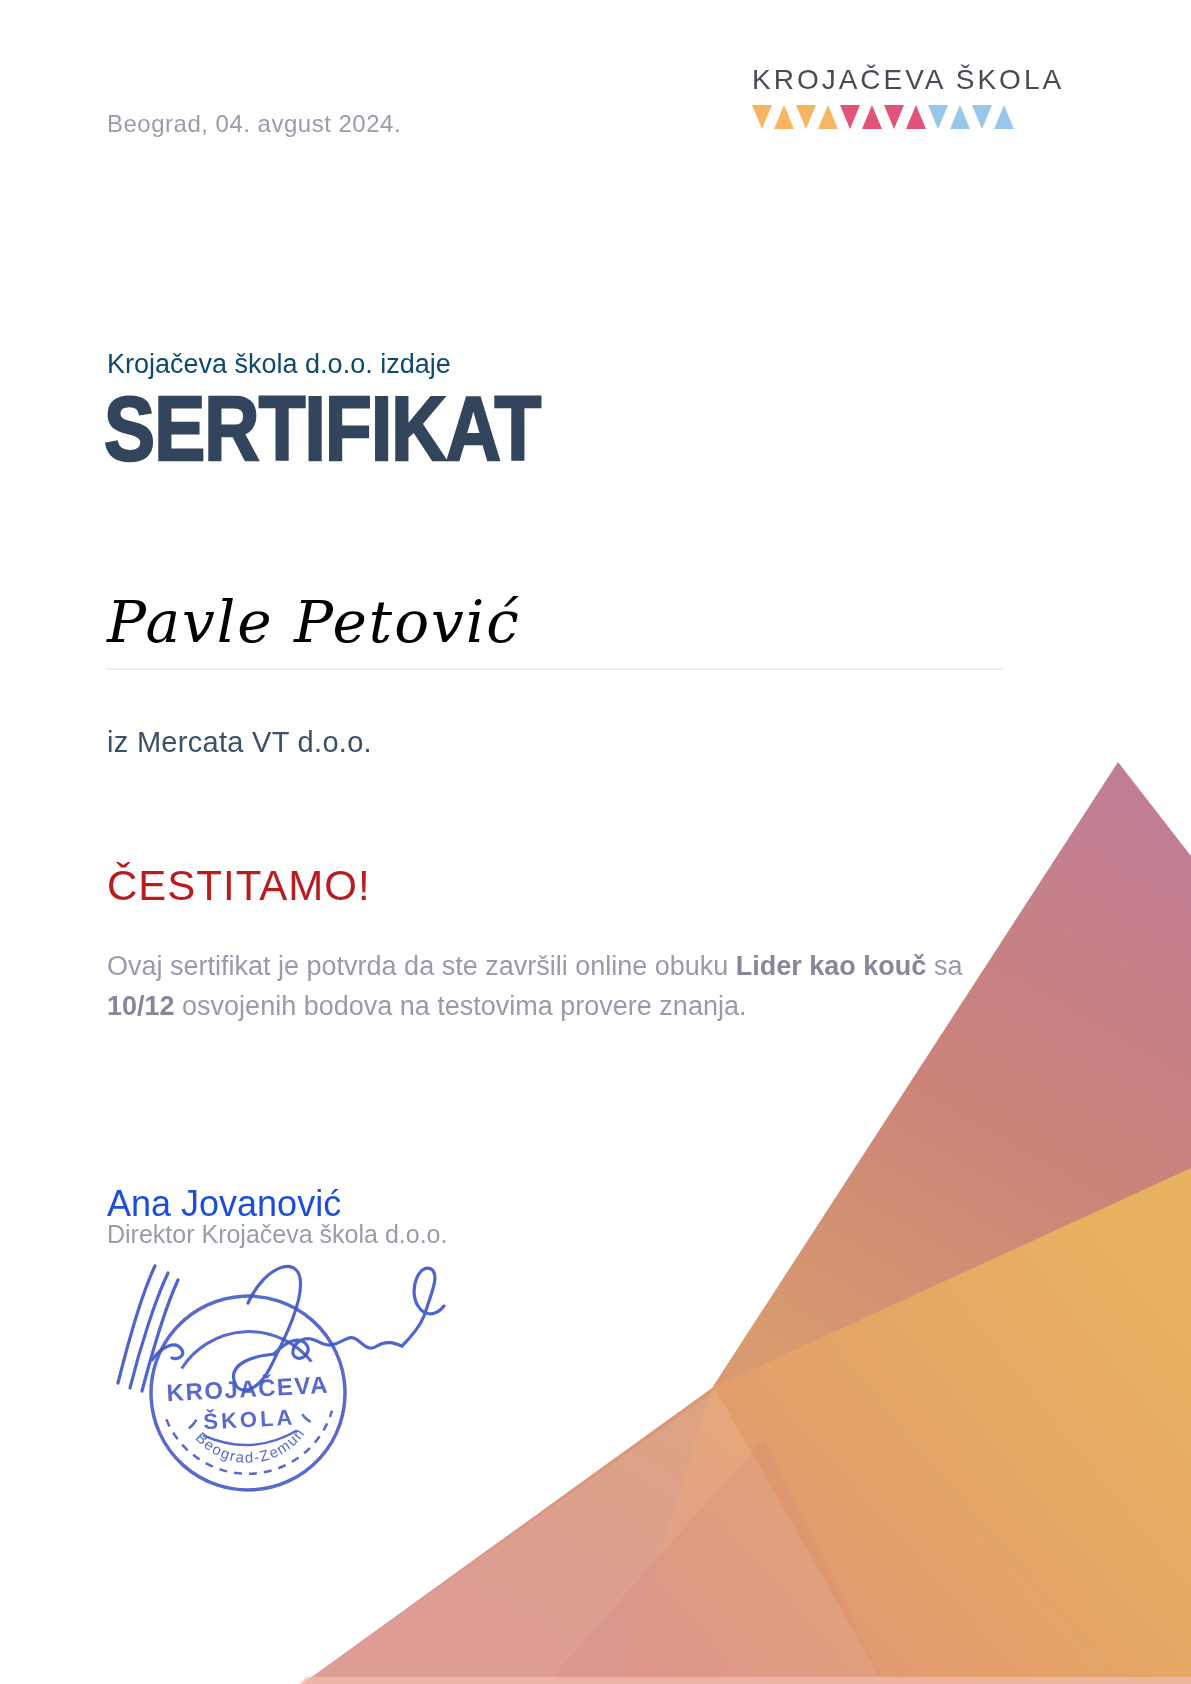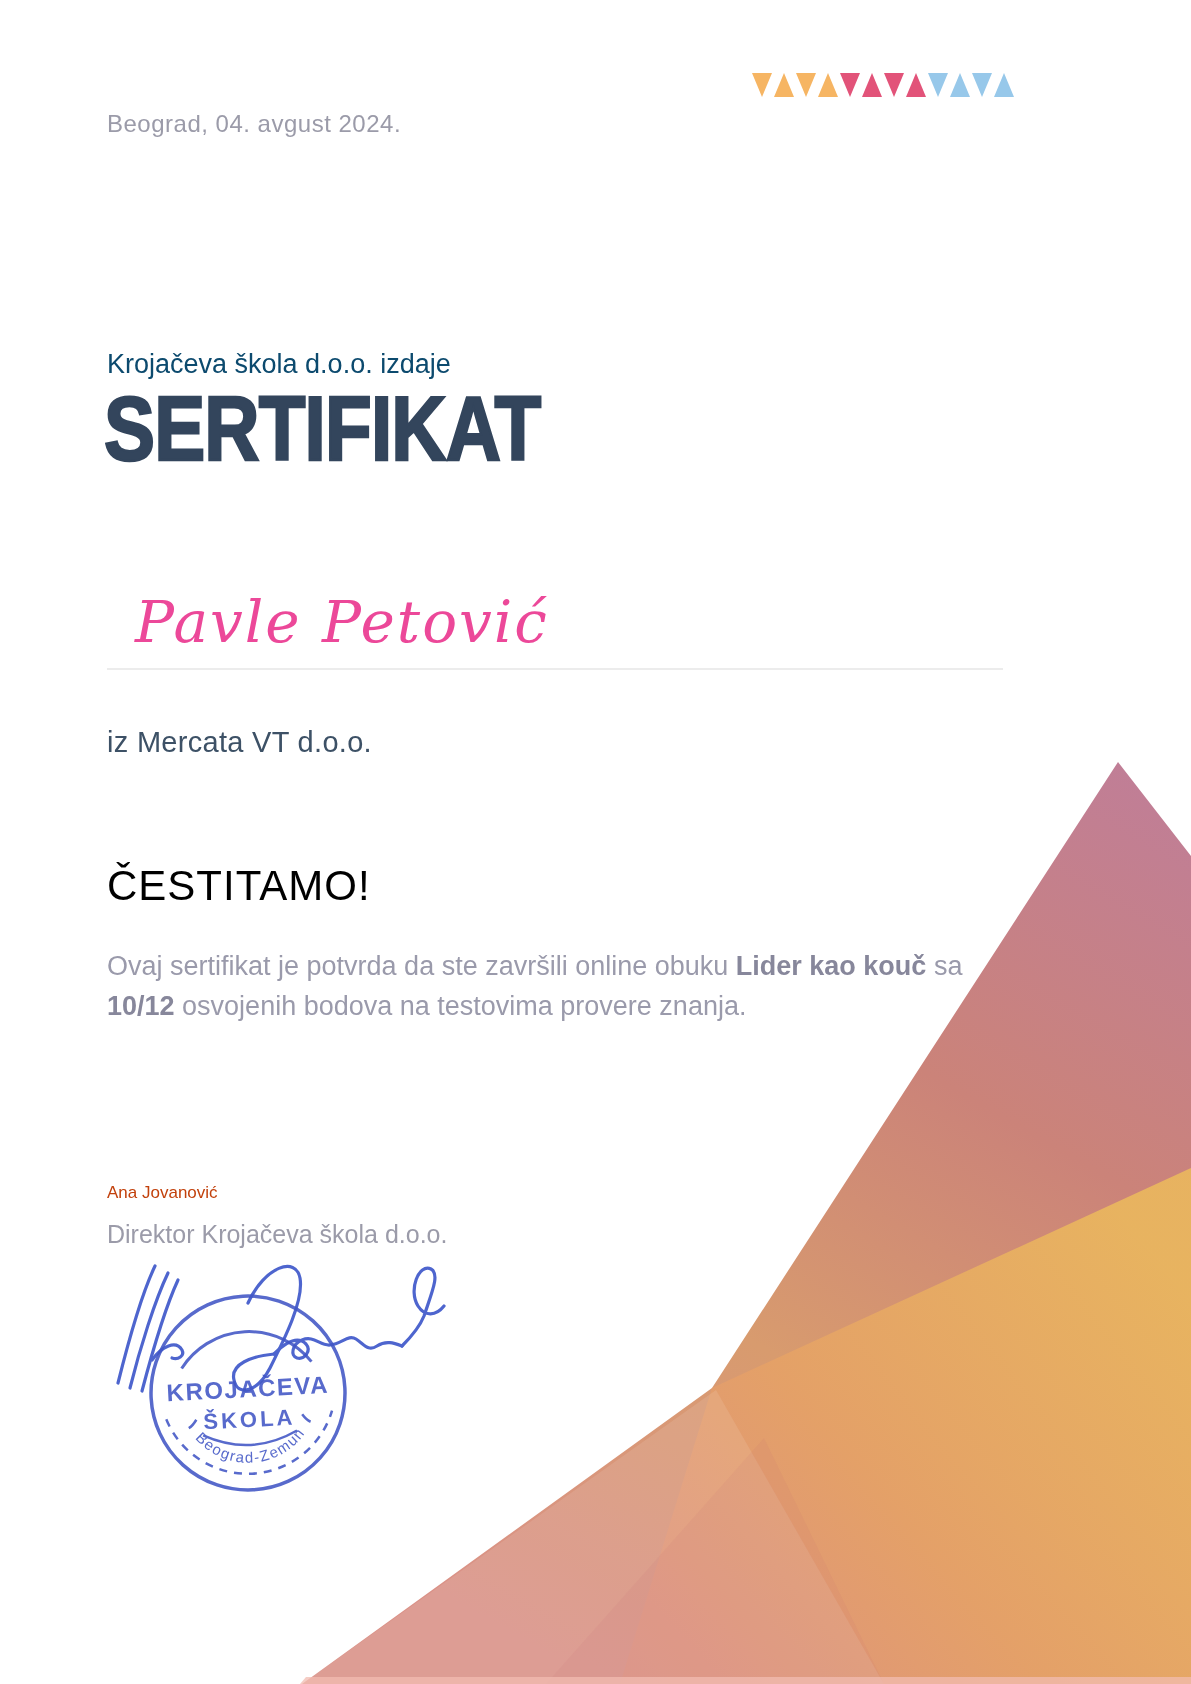--- a/index.html
+++ b/index.html
@@ -16,31 +16,31 @@
   .logo-strip{margin-top:9px;display:block;}
   
   .issuer{left:107px;top:349px;font-size:27px;color:#0c4a6e;}
   .title{
     left:104px;top:378px;font-size:90px;font-weight:900;color:#33455c;
     letter-spacing:-1px;transform:scaleX(.85);transform-origin:left top;
     -webkit-text-stroke:2.5px #33455c;white-space:nowrap;
   }
   
   .name{
-    left:107px;top:588px;font-size:58px;color:#ec4899;
-    font-family:"DejaVu Serif",serif;font-style:italic;letter-spacing:2px;white-space:nowrap;margin-left:28px;
+    left:107px;top:588px;font-size:58px;color:#000000;
+    font-family:"DejaVu Serif",serif;font-style:italic;letter-spacing:2px;white-space:nowrap;
   }
   .name-line{left:107px;top:668px;width:896px;height:2px;background:#ececec;}
   .company{left:107px;top:726px;font-size:29px;color:#3d5166;letter-spacing:.3px;}
   
-  .congrats{left:107px;top:862px;font-size:42px;color:#000000;letter-spacing:1px;}
+  .congrats{left:107px;top:862px;font-size:42px;color:#b91c1c;letter-spacing:1px;}
   .para{left:107px;top:946px;width:900px;font-size:27px;line-height:40px;color:#9a9aab;}
   .para b{font-weight:700;color:#87879b;}
   
-  .sig-name{left:107px;top:1183px;font-size:17px;color:#c2410c;}
+  .sig-name{left:107px;top:1183px;font-size:36px;color:#1d4ed8;}
   .sig-role{left:107px;top:1220px;font-size:25px;color:#9b9ba9;}
   .signature{left:100px;top:1248px;}
   .stamp{left:143px;top:1285px;}
   svg{display:block;}
 </style>
 </head>
 <body>
 
 <svg class="abs" style="left:0;top:0;" width="1191" height="1684" viewBox="0 0 1191 1684">
   <defs>
@@ -59,20 +59,21 @@
   <polygon points="1118,762 1191,856 1191,1684 302,1684 712,1388" fill="url(#gMain)"></polygon>
   <polygon points="712,1388 1191,1168 1191,1684 620,1684" fill="url(#gGold)" opacity="0.92"></polygon>
   <polygon points="302,1684 716,1390 884,1684" fill="#ffffff" opacity="0.10"></polygon>
   <polygon points="546,1684 764,1438 884,1684" fill="#c06a77" opacity="0.10"></polygon>
   <polygon points="306,1677 1191,1677 1191,1684 300,1684" fill="#f2bcb2" opacity="0.75"></polygon>
 </svg>
 
 <div class="abs date">Beograd, 04. avgust 2024.</div>
 
 <div class="abs logo">
+  <div class="logo-text">KROJAČEVA ŠKOLA</div>
   <svg class="logo-strip" width="262" height="26" viewBox="0 0 262 26">
 
     <polygon points="0,0 20,0 10,24" fill="#F6B563"></polygon>
     <polygon points="32,0 22,24 42,24" fill="#F6B563"></polygon>
     <polygon points="44,0 64,0 54,24" fill="#F6B563"></polygon>
     <polygon points="76,0 66,24 86,24" fill="#F6B563"></polygon>
 
     <polygon points="88,0 108,0 98,24" fill="#E25379"></polygon>
     <polygon points="120,0 110,24 130,24" fill="#E25379"></polygon>
     <polygon points="132,0 152,0 142,24" fill="#E25379"></polygon>

